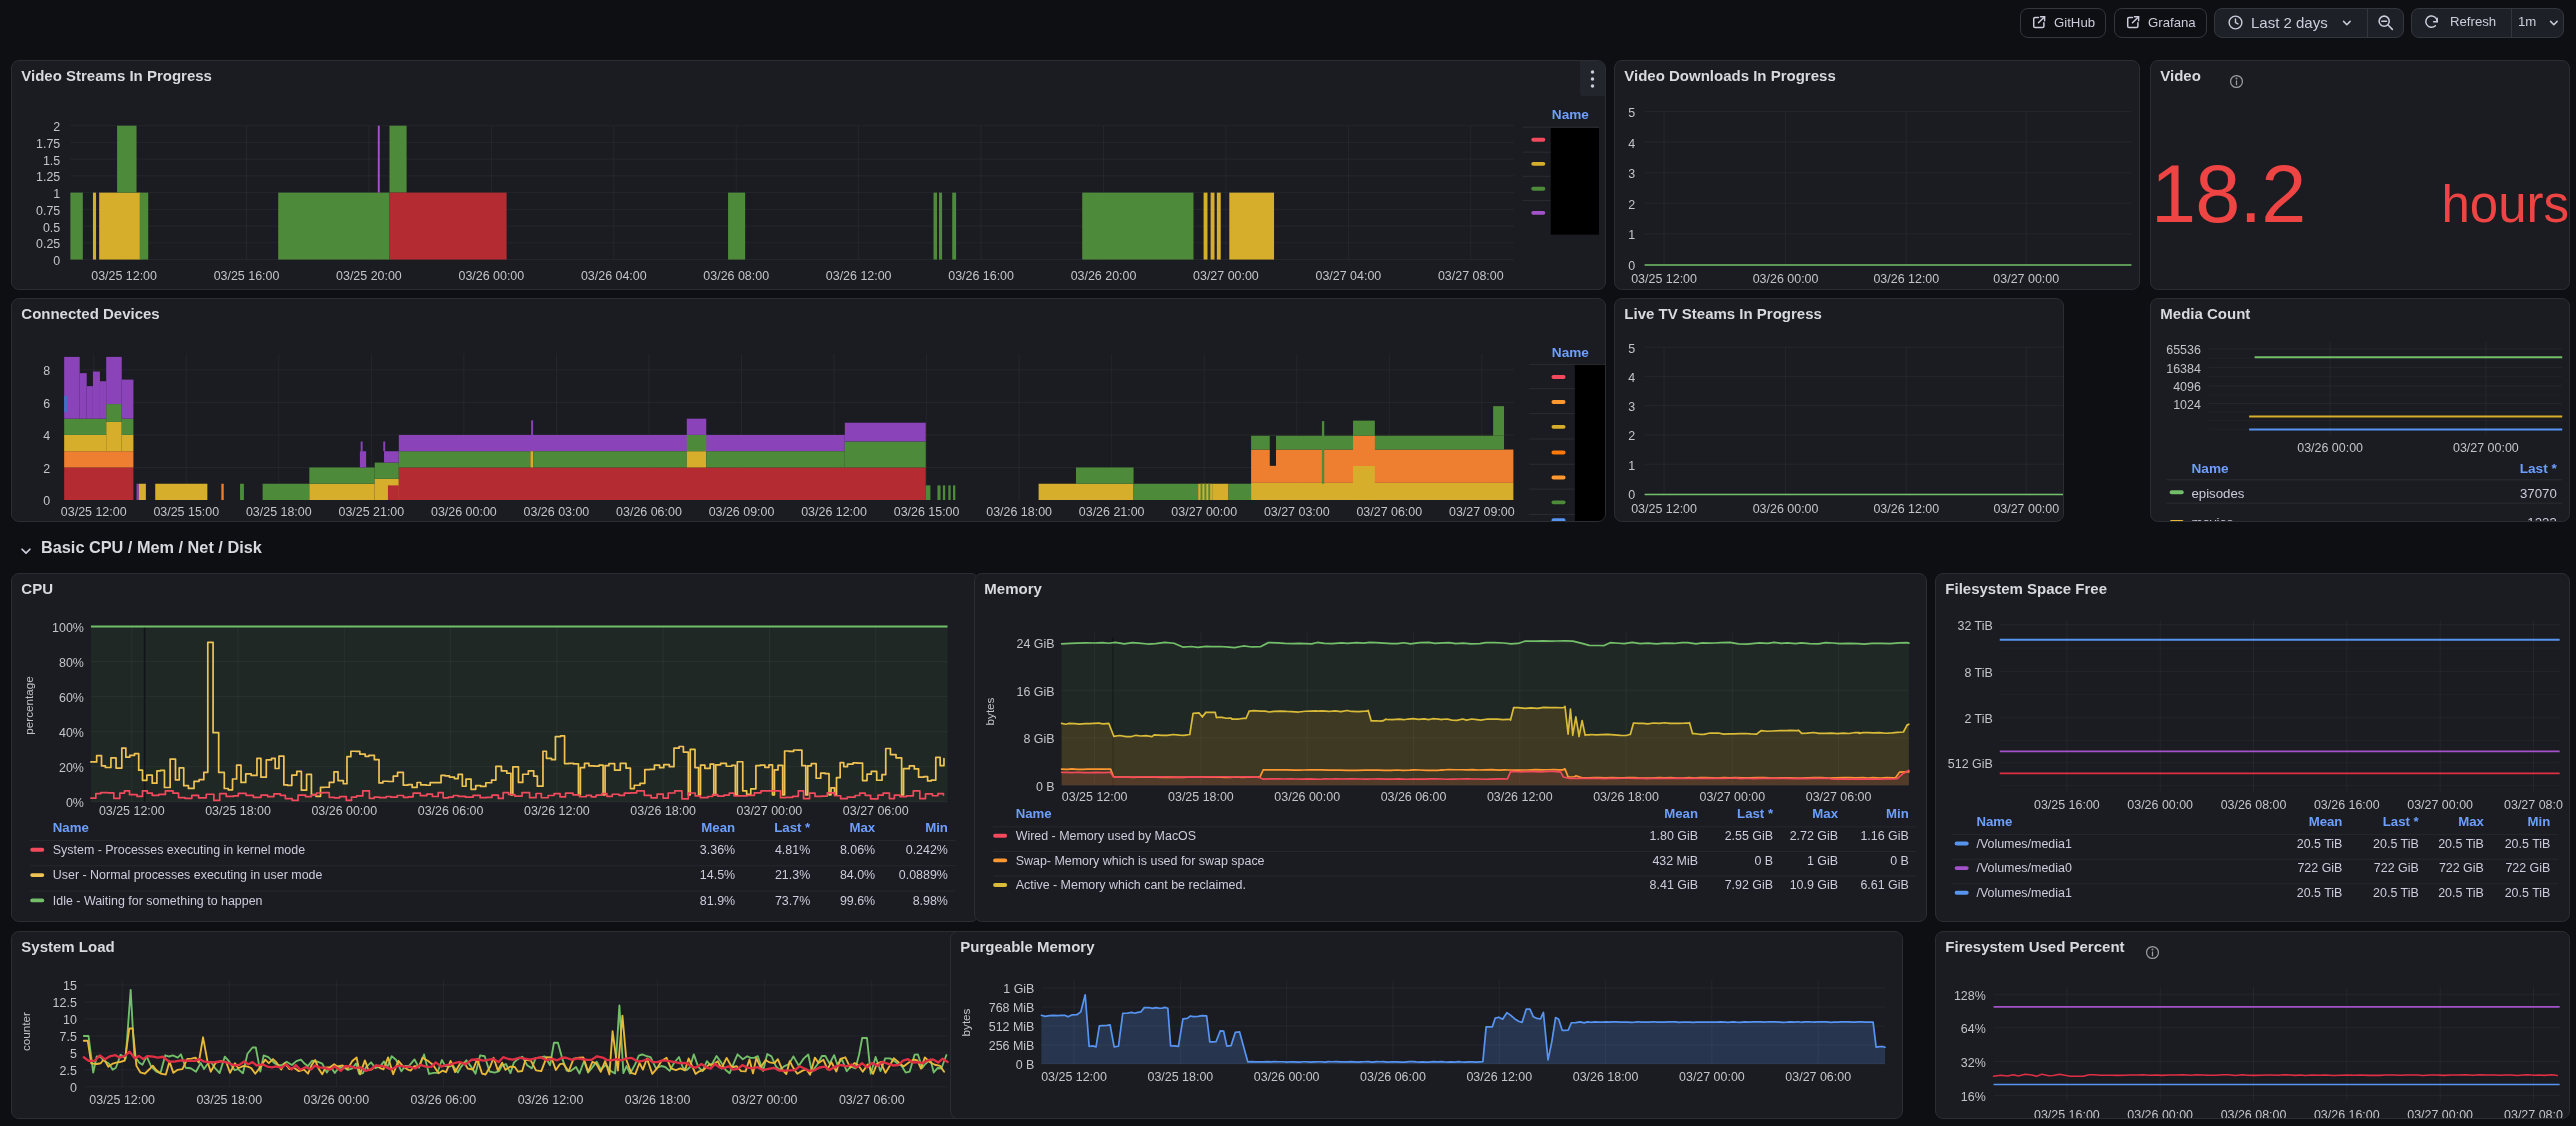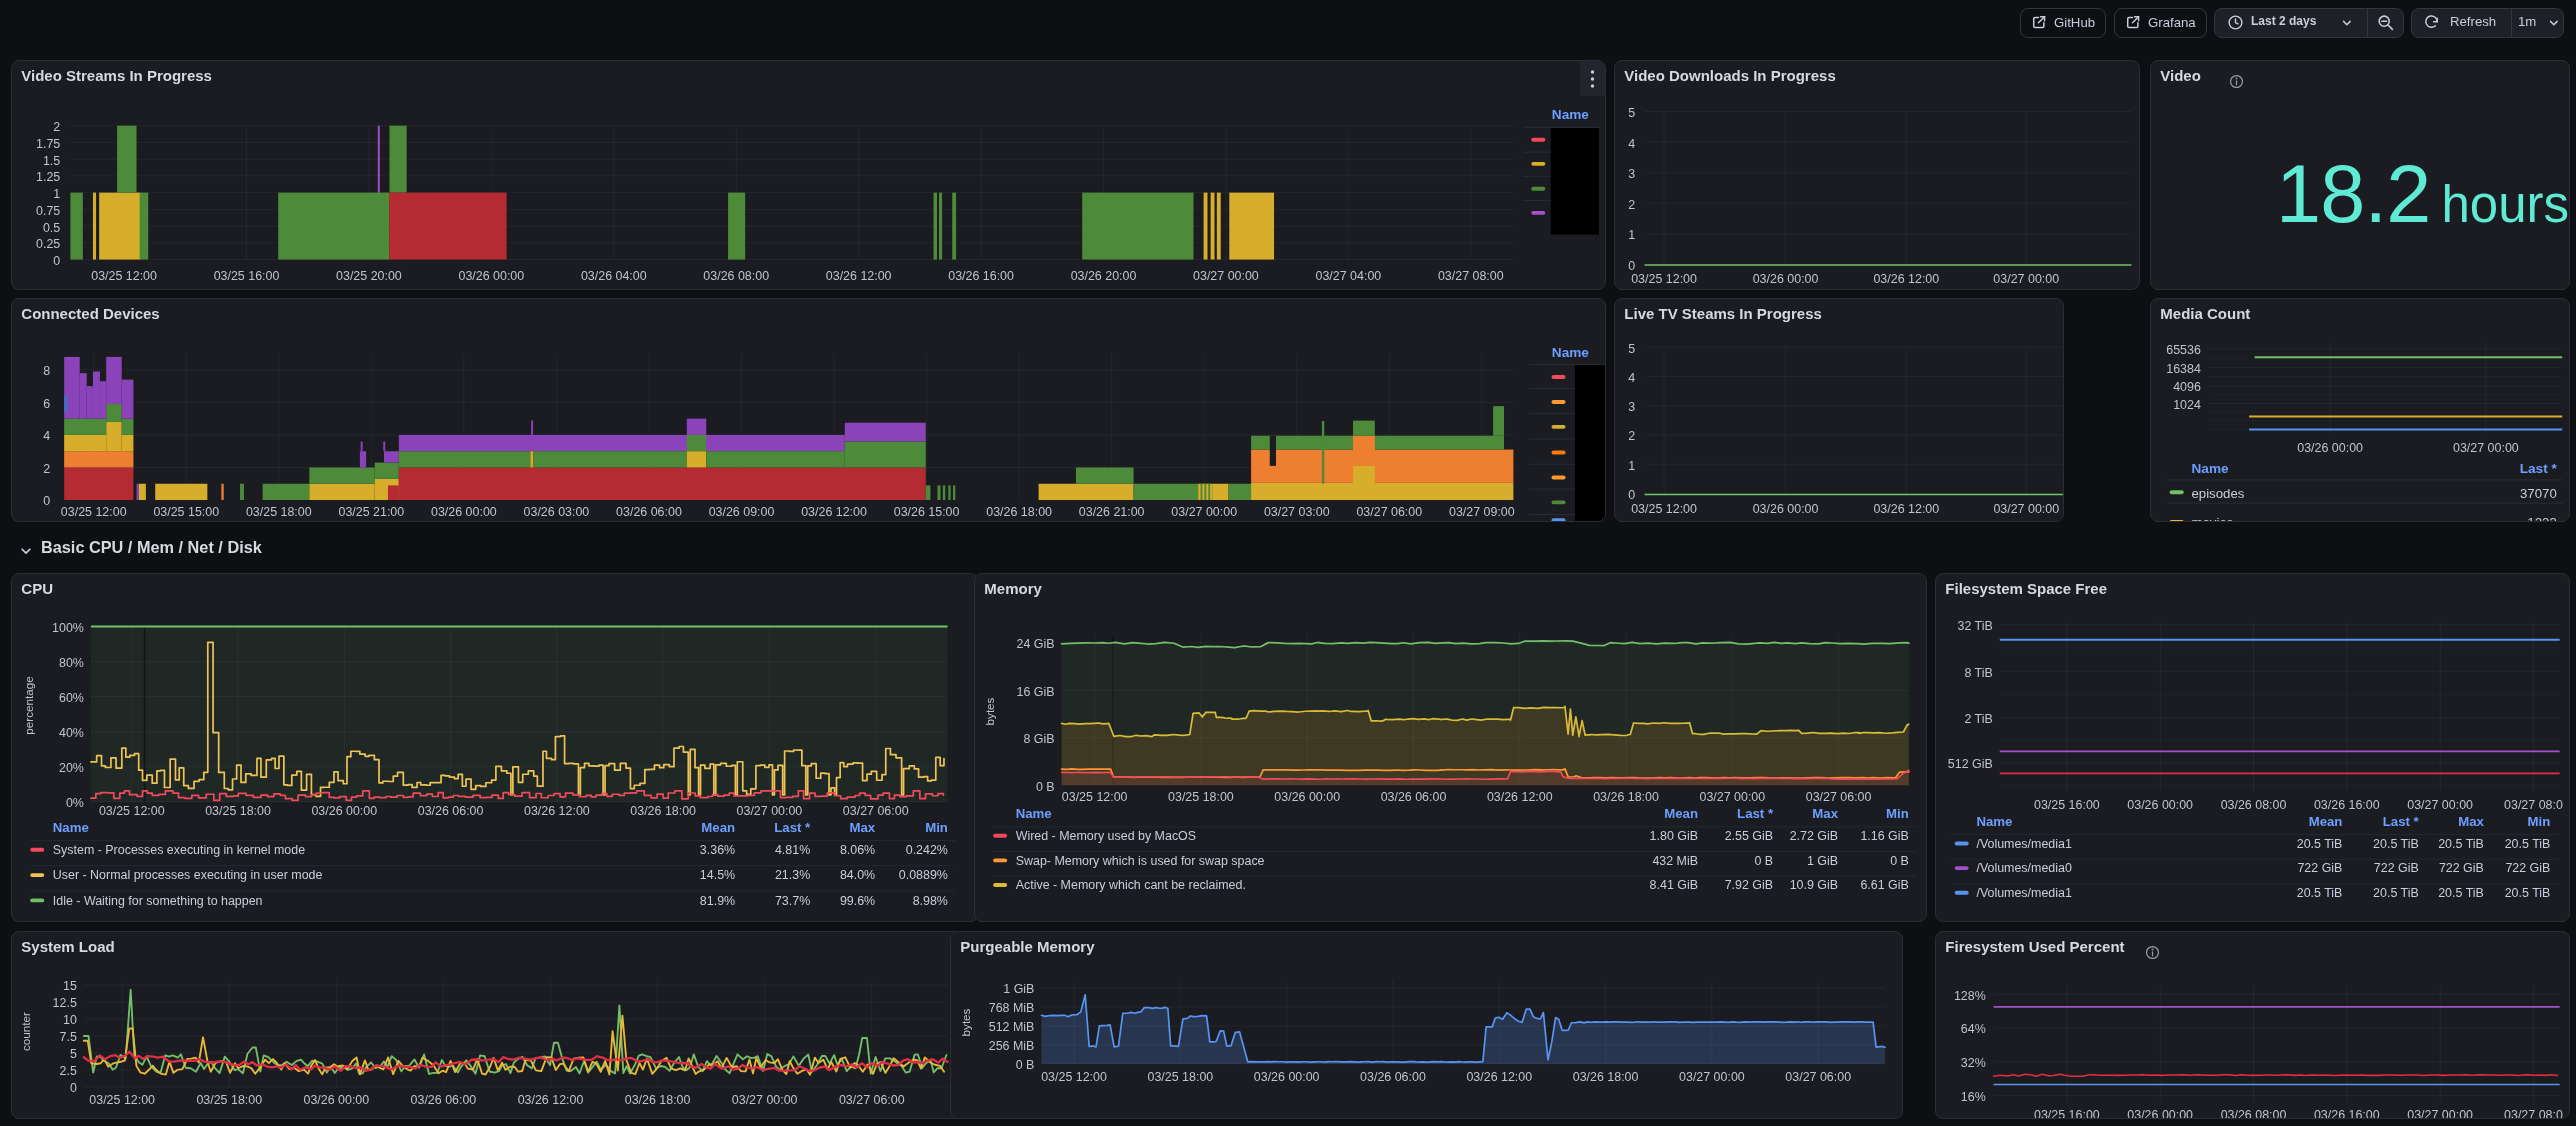--- a/index.html
+++ b/index.html
@@ -24,21 +24,21 @@
 <path d="M19 13v5a2 2 0 0 1-2 2H6a2 2 0 0 1-2-2V7a2 2 0 0 1 2-2h5" stroke-linecap="round"></path>
 <path d="M14 4h6v6" stroke-linecap="round" stroke-linejoin="round"></path>
 <path d="M20 4L11 13" stroke-linecap="round"></path>
   </svg>
 <div class="btn" style="left:2214px;top:7.8px;width:190px;background:#1d2026;"></div>
 <div style="position:absolute;left:2367px;top:8.6px;width:0.8px;height:28px;background:#34363d"></div>
 <svg style="position:absolute;left:2227px;top:14px" width="17" height="17" viewBox="0 0 24 24" fill="none" stroke="#ccccdc" stroke-width="2">
 <circle cx="12" cy="12" r="9"></circle>
     <path d="M12 7v5l3.5 2" stroke-linecap="round"></path>
   </svg>
-<div style="position:absolute;left:2251px;top:14px;font-size:12px;font-weight:700;color:#ccccdc">Last 2 days</div>
+<div style="position:absolute;left:2251px;top:14px;font-size:15px;font-weight:400;color:#ccccdc">Last 2 days</div>
 <svg style="position:absolute;left:2341px;top:17px" width="11.7" height="11.7" viewBox="0 0 16 16" fill="none" stroke="#ccccdc" stroke-width="2">
 <path d="M3.5 6l4.5 4.5L12.5 6" stroke-linecap="round" stroke-linejoin="round"></path>
   </svg>
 <svg style="position:absolute;left:2376px;top:13.2px" width="18.7" height="18.7" viewBox="0 0 24 24" fill="none" stroke="#ccccdc" stroke-width="2">
 <circle cx="10.5" cy="10.5" r="6.5"></circle>
     <path d="M15.5 15.5L21 21" stroke-linecap="round"></path>
     <path d="M7.5 10.5h6" stroke-linecap="round"></path>
   </svg>
 <div class="btn" style="left:2411px;top:7.8px;width:153px;background:#1d2026;"></div>
 <div style="position:absolute;left:2511px;top:8.6px;width:0.8px;height:28px;background:#34363d"></div>
@@ -158,21 +158,21 @@
       <line x1="38.0" y1="262.0" x2="663.0" y2="262.0" stroke="#73bf69" stroke-width="2"></line>
     </svg>
   </div>
 <div class="panel" style="left:2150px;top:60px;width:420px;height:230px">
     <div class="ptitle">Video</div>
     <svg style="position:absolute;left:78px;top:12.5px" width="15" height="15" viewBox="0 0 24 24" fill="none" stroke="#9a9ca3" stroke-width="2">
 <circle cx="12" cy="12" r="9.5"></circle>
       <path d="M12 11v6" stroke-linecap="round"></path>
       <circle cx="12" cy="7.2" r="0.6" fill="#9a9ca3"></circle>
     </svg>
-    <div style="position:absolute;left:0;right:0;top:87px;display:flex;align-items:baseline;justify-content:flex-end;color:#5eead4">
+    <div style="position:absolute;left:0;right:0;top:87px;display:flex;align-items:baseline;justify-content:space-between;color:#ef4444">
 <span style="font-size:81px;font-weight:500;letter-spacing:-0.8px">18.2</span>
 <span style="font-size:51px;font-weight:500;margin-left:11px">hours</span>
     </div>
   </div>
 <div class="panel" style="left:11px;top:298px;width:1595px;height:224px">
     <div class="ptitle">Connected Devices</div>
     <svg class="chart" width="1594" height="223" viewBox="0 0 2048 286">
       <line x1="105.0" y1="70.0" x2="105.0" y2="258.0" stroke="rgba(204,204,220,0.08)" stroke-width="1"></line>
       <line x1="223.9" y1="70.0" x2="223.9" y2="258.0" stroke="rgba(204,204,220,0.08)" stroke-width="1"></line>
       <line x1="342.8" y1="70.0" x2="342.8" y2="258.0" stroke="rgba(204,204,220,0.08)" stroke-width="1"></line>

